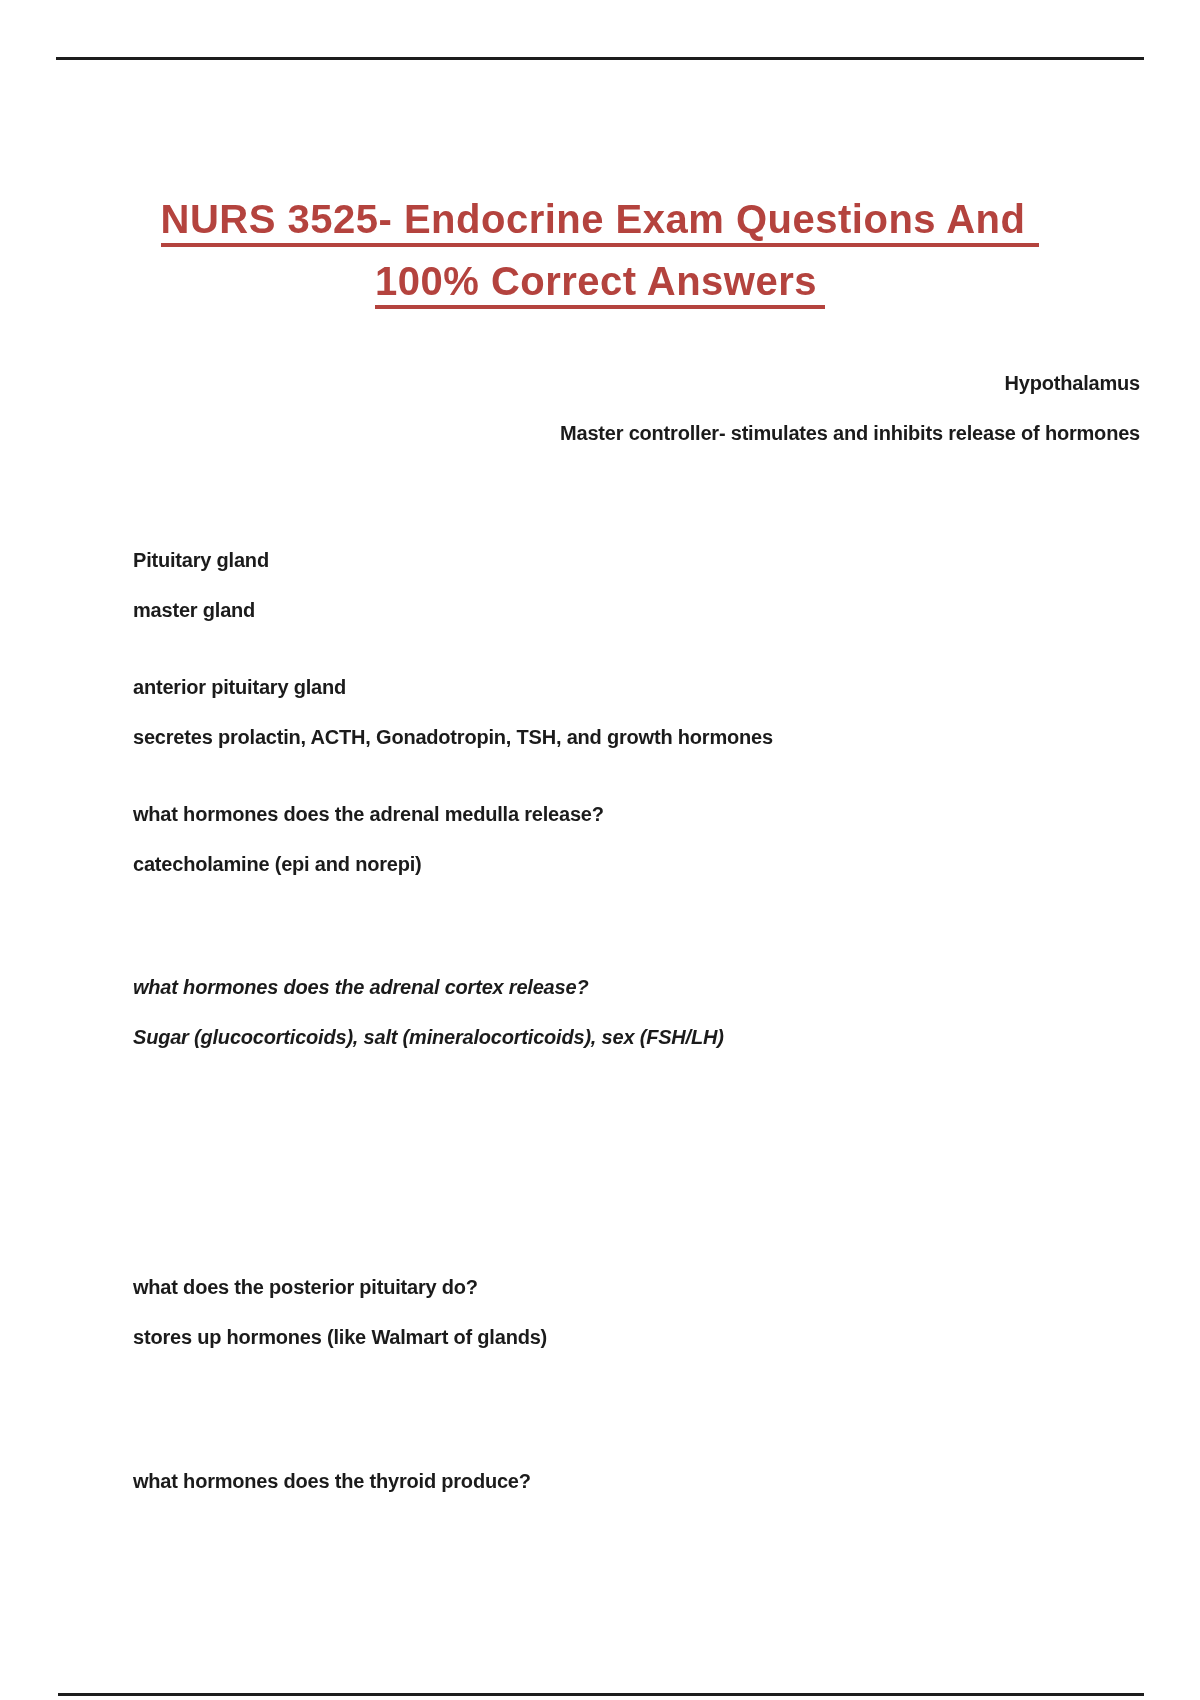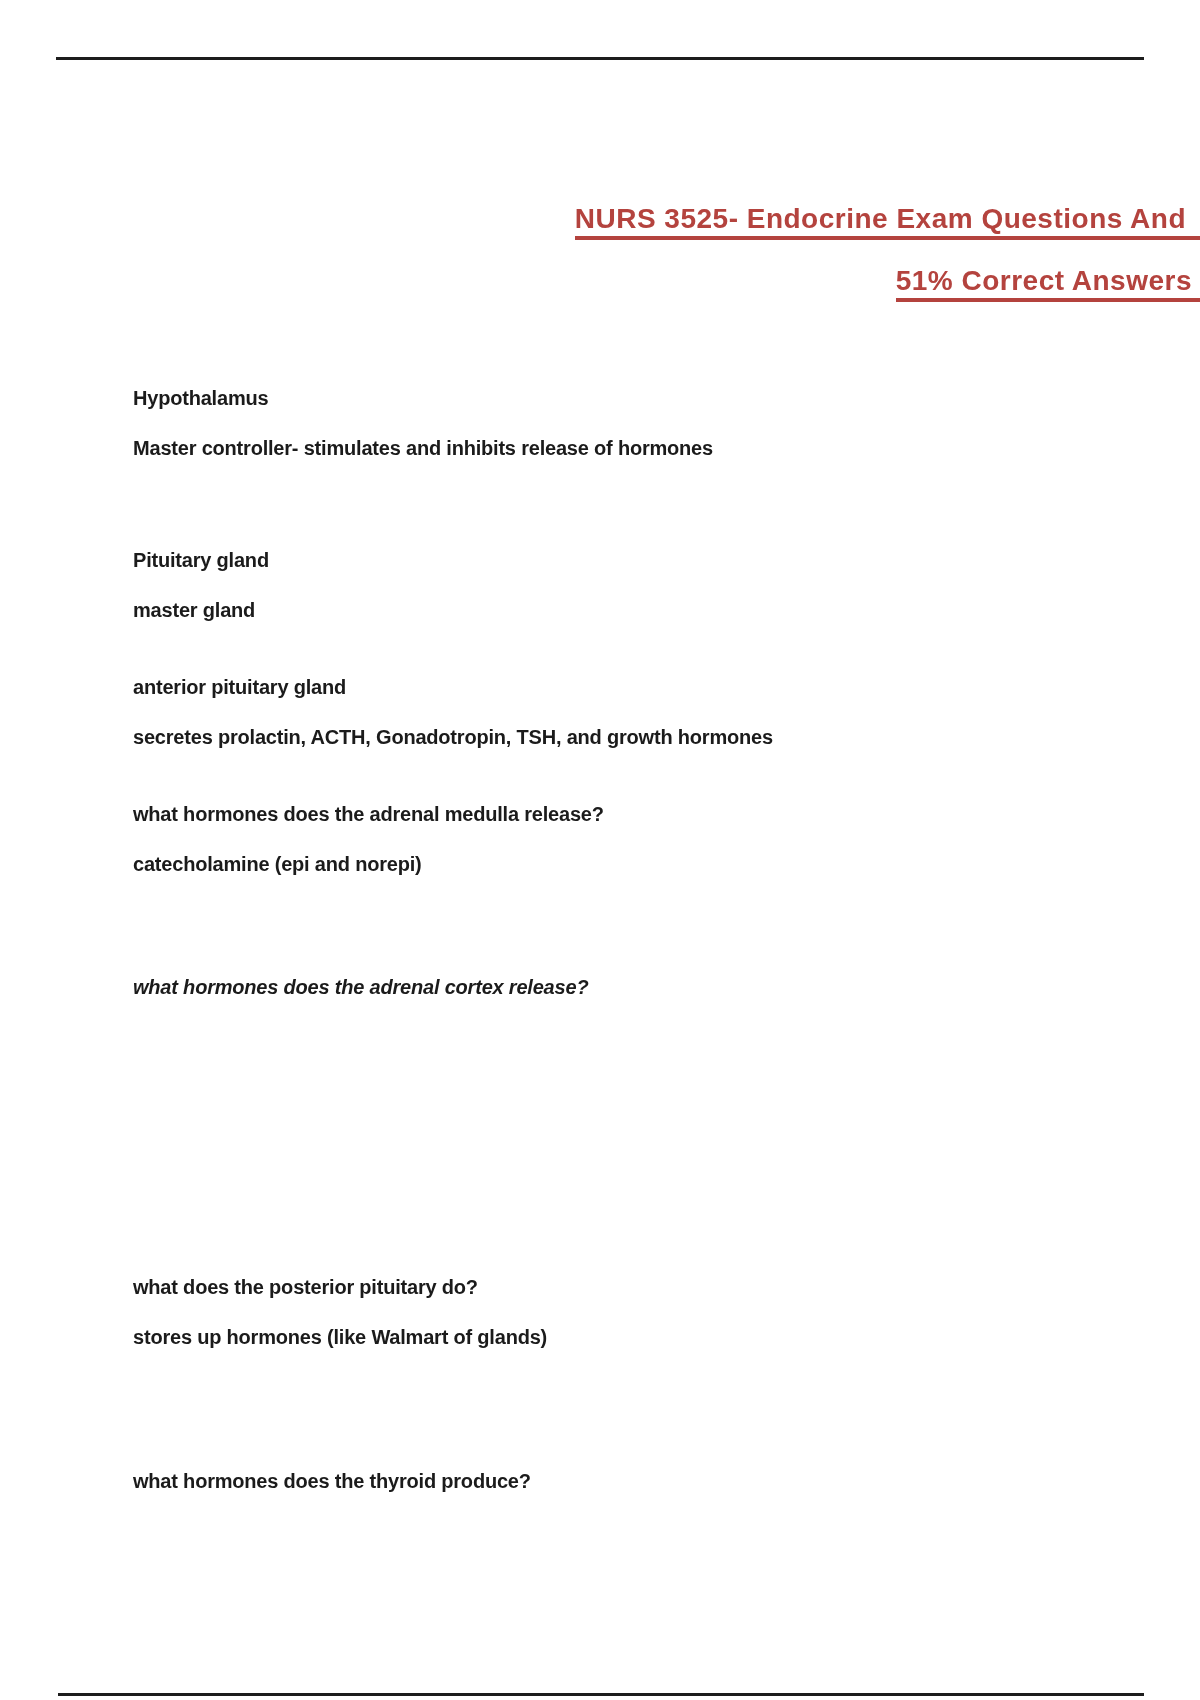--- a/index.html
+++ b/index.html
@@ -24,22 +24,22 @@
   }
   .rule-top    { left: 56px;  width: 1088px; top: 57px; }
   .rule-bottom { left: 58px;  width: 1086px; top: 1693px; }
 
   .title {
     position: absolute;
     top: 188px;
     left: 0;
     width: 100%;
     margin: 0;
-    text-align: right;
-    font-size: 28px;
+    text-align: center;
+    font-size: 40px;
     line-height: 62px;
     letter-spacing: 0.5px;
     color: #b4433e;
     font-weight: bold;
   }
   .title .u {
     border-bottom: 4px solid #b4433e;
     padding-bottom: 2px;
   }
   .title .u1 { padding-right: 14px; }
@@ -52,42 +52,42 @@
   }
   .q, .a {
     margin: 0;
     font-size: 20px;
     line-height: 24px;
     letter-spacing: -0.2px;
     color: #1b1b1b;
   }
   .a { margin-top: 26px; }
 
-  .b0 { top: 386px; }
+  .b0 { top: 371px; text-align: right; }
   .b1 { top: 525px; margin-top: 23px; }
   .b2 { top: 675px; }
   .b3 { top: 802px; }
   .b4 { top: 975px; font-style: italic; }
   .b5 { top: 1125px; }
   .b6 { top: 1275px; }
   .b7 { top: 1469px; }
 </style>
 </head>
 <body>
 
 <div class="page">
 
   <div class="rule rule-top"></div>
 
   <h1 class="title">
     <div class="title-line">
       <span class="u u1">NURS 3525- Endocrine Exam Questions And</span>
     </div>
     <div class="title-line">
-      <span class="u u2">51% Correct Answers</span>
+      <span class="u u2">100% Correct Answers</span>
     </div>
   </h1>
 
   <div class="qa-block b0">
     <p class="q">Hypothalamus</p>
     <p class="a">Master controller- stimulates and inhibits release of hormones</p>
   </div>
 
   <div class="qa-block b1">
     <p class="q">Pituitary gland</p>
@@ -99,20 +99,21 @@
     <p class="a">secretes prolactin, ACTH, Gonadotropin, TSH, and growth hormones</p>
   </div>
 
   <div class="qa-block b3">
     <p class="q">what hormones does the adrenal medulla release?</p>
     <p class="a">catecholamine (epi and norepi)</p>
   </div>
 
   <div class="qa-block b4">
     <p class="q">what hormones does the adrenal cortex release?</p>
+    <p class="a">Sugar (glucocorticoids), salt (mineralocorticoids), sex (FSH/LH)</p>
   </div>
 
 
   <div class="qa-block b6">
     <p class="q">what does the posterior pituitary do?</p>
     <p class="a">stores up hormones (like Walmart of glands)</p>
   </div>
 
   <div class="qa-block b7">
     <p class="q">what hormones does the thyroid produce?</p>

